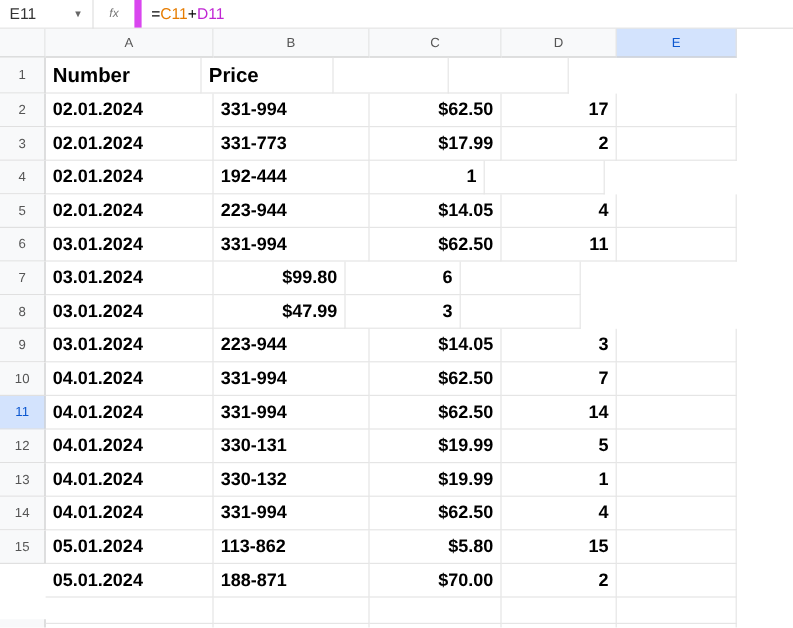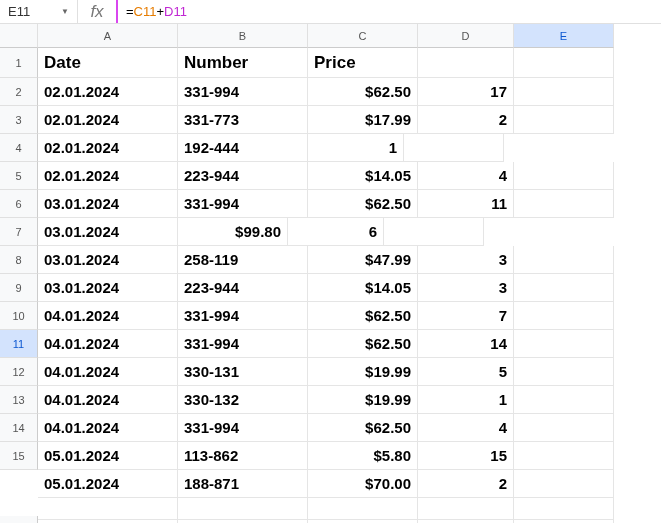--- a/index.html
+++ b/index.html
@@ -33,22 +33,22 @@
   }
   .name-box .dd {
     font-size: 8px;
     color: #666;
   }
   .fx {
     width: 40px;
     text-align: center;
     font-style: italic;
     color: #777;
-    font-size: 17px;
-    border-right: 2px solid #d946ef;
+    font-size: 10px;
+    border-right: 6px solid #d946ef;
     height: 100%;
     display: flex;
     align-items: center;
     justify-content: center;
   }
   .formula-input {
     flex: 1;
     padding: 0 8px;
     font-size: 13px;
     color: #000;
@@ -190,21 +190,20 @@
       <div class="row-h" style="height: 28px;">13</div>
       <div class="row-h" style="height: 28px;">14</div>
       <div class="row-h" style="height: 28px;">15</div>
       <div class="row-h" style="height: 28px; margin-top: 46px;">16</div>
       <div class="row-h" style="height: 22px;">17</div>
       <div class="row-h" style="height: 22px;">18</div>
     </div>
   <div class="grid" id="grid">
 
   <div class="row">
-        <div class="cell cA hdr" style="height: 30px;">Date</div>
         <div class="cell cB hdr" style="height: 30px;">Number</div>
         <div class="cell cC hdr" style="height: 30px;">Price</div>
         <div class="cell cD" style="height: 30px;"></div>
         <div class="cell cE" style="height: 30px;"></div>
       </div>
       <div class="row">
         <div class="cell cA bold" style="height: 28px;">02.01.2024</div>
         <div class="cell cB bold" style="height: 28px;">331-994</div>
         <div class="cell cC bold right" style="height: 28px;">$62.50</div>
         <div class="cell cD bold right" style="height: 28px;">17</div>
@@ -238,21 +237,20 @@
         <div class="cell cE" style="height: 28px;"></div>
       </div>
       <div class="row">
         <div class="cell cA bold" style="height: 28px;">03.01.2024</div>
         <div class="cell cC bold right" style="height: 28px;">$99.80</div>
         <div class="cell cD bold right" style="height: 28px;">6</div>
         <div class="cell cE" style="height: 28px;"></div>
       </div>
       <div class="row">
         <div class="cell cA bold" style="height: 28px;">03.01.2024</div>
-        <div class="cell cB bold" style="height: 28px;">258-119</div>
         <div class="cell cC bold right" style="height: 28px;">$47.99</div>
         <div class="cell cD bold right" style="height: 28px;">3</div>
         <div class="cell cE" style="height: 28px;"></div>
       </div>
       <div class="row">
         <div class="cell cA bold" style="height: 28px;">03.01.2024</div>
         <div class="cell cB bold" style="height: 28px;">223-944</div>
         <div class="cell cC bold right" style="height: 28px;">$14.05</div>
         <div class="cell cD bold right" style="height: 28px;">3</div>
         <div class="cell cE" style="height: 28px;"></div>

